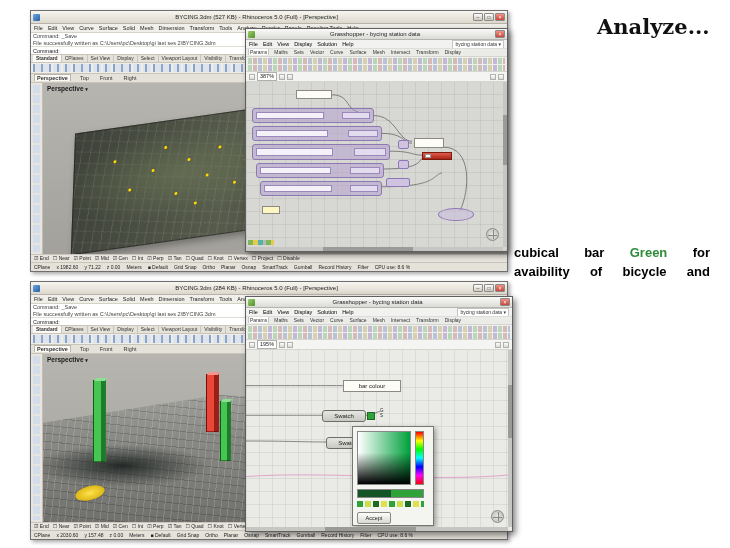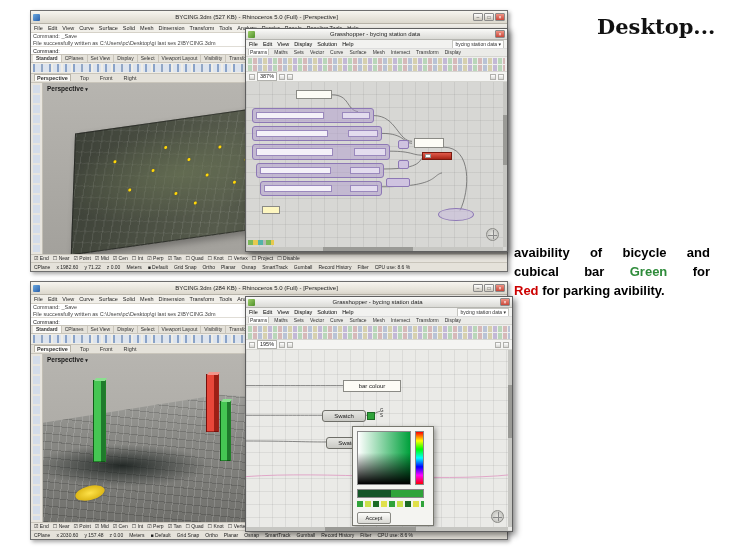--- a/index.html
+++ b/index.html
@@ -387,26 +387,23 @@
         <div class="preview"></div>
         <div class="chips"></div>
         <div class="acceptbtn">Accept</div>
       </div>
       <div class="compass" style="right:8px; bottom:8px;"></div>
       <div class="vsb"></div>
       <div class="hsb"></div>
     </div>
   </div>
 
-  <div class="process-title">Desktop...</div>
+  <div class="process-title">Analyze...</div>
   <div class="caption">
     <div class="cline">
+      <span>cubical bar </span><span style="color: rgb(46, 139, 58);">Green</span><span> for</span>
+    </div>
+    <div class="cline">
       <span>avaibility of bicycle and</span>
     </div>
-    <div class="cline">
-      <span>cubical bar </span><span style="color: rgb(46, 139, 58);">Green</span><span> for</span>
-    </div>
-    <div class="cline last">
-      <span style="color: rgb(204, 0, 0);">Red</span><span> for parking avibility.</span>
-    </div>
   </div>
 
 </div>
 
 </body></html>

